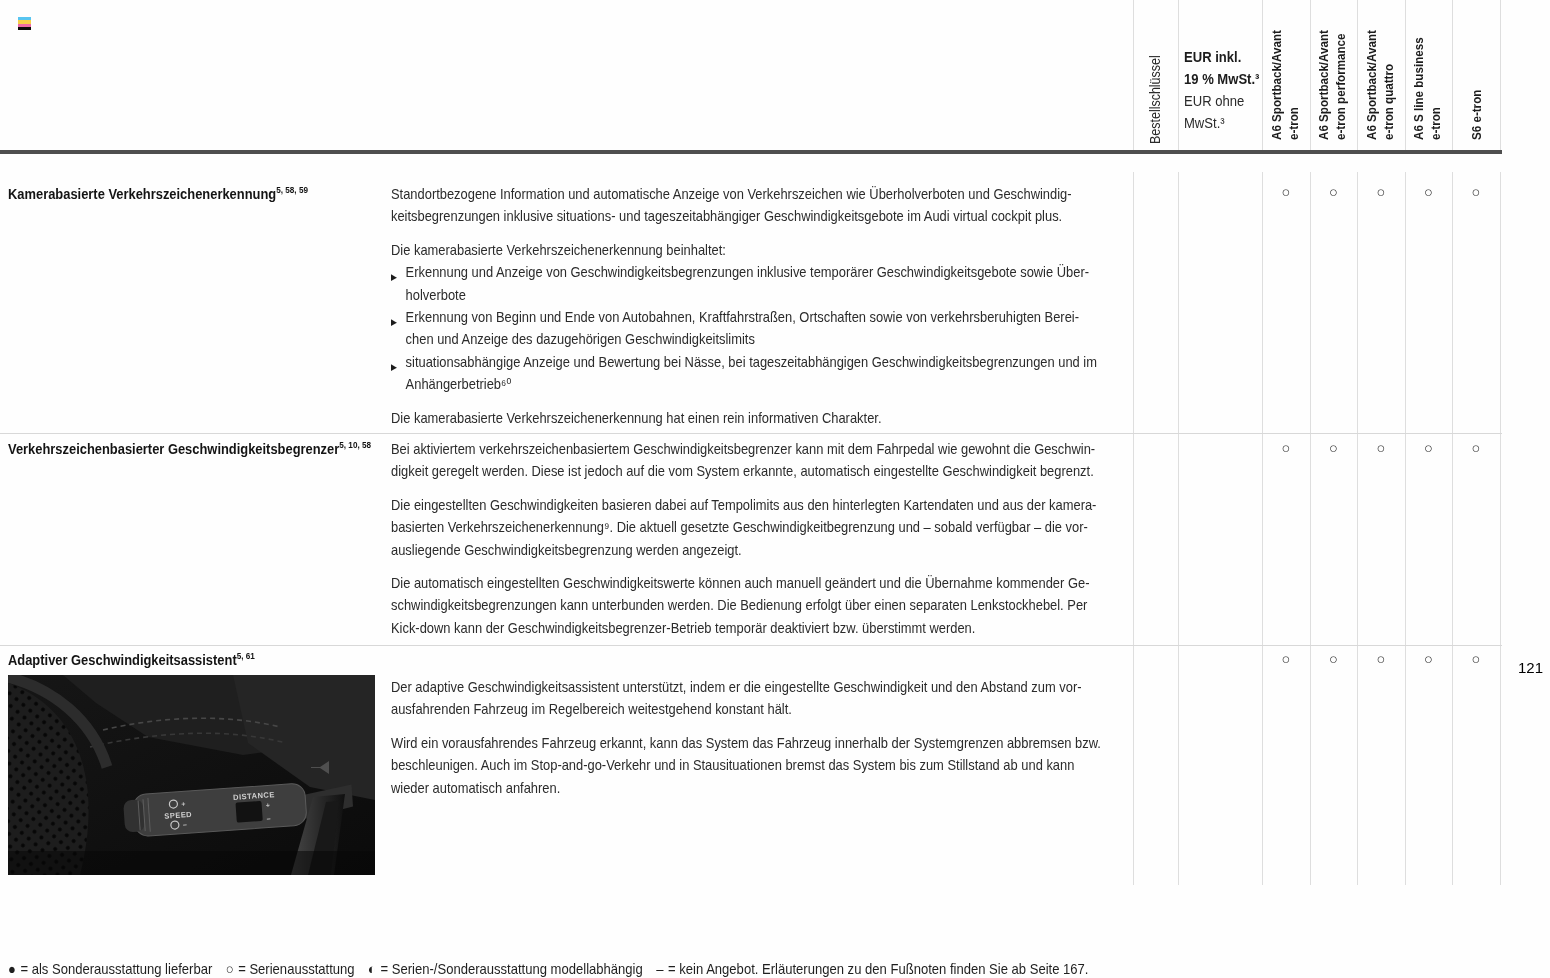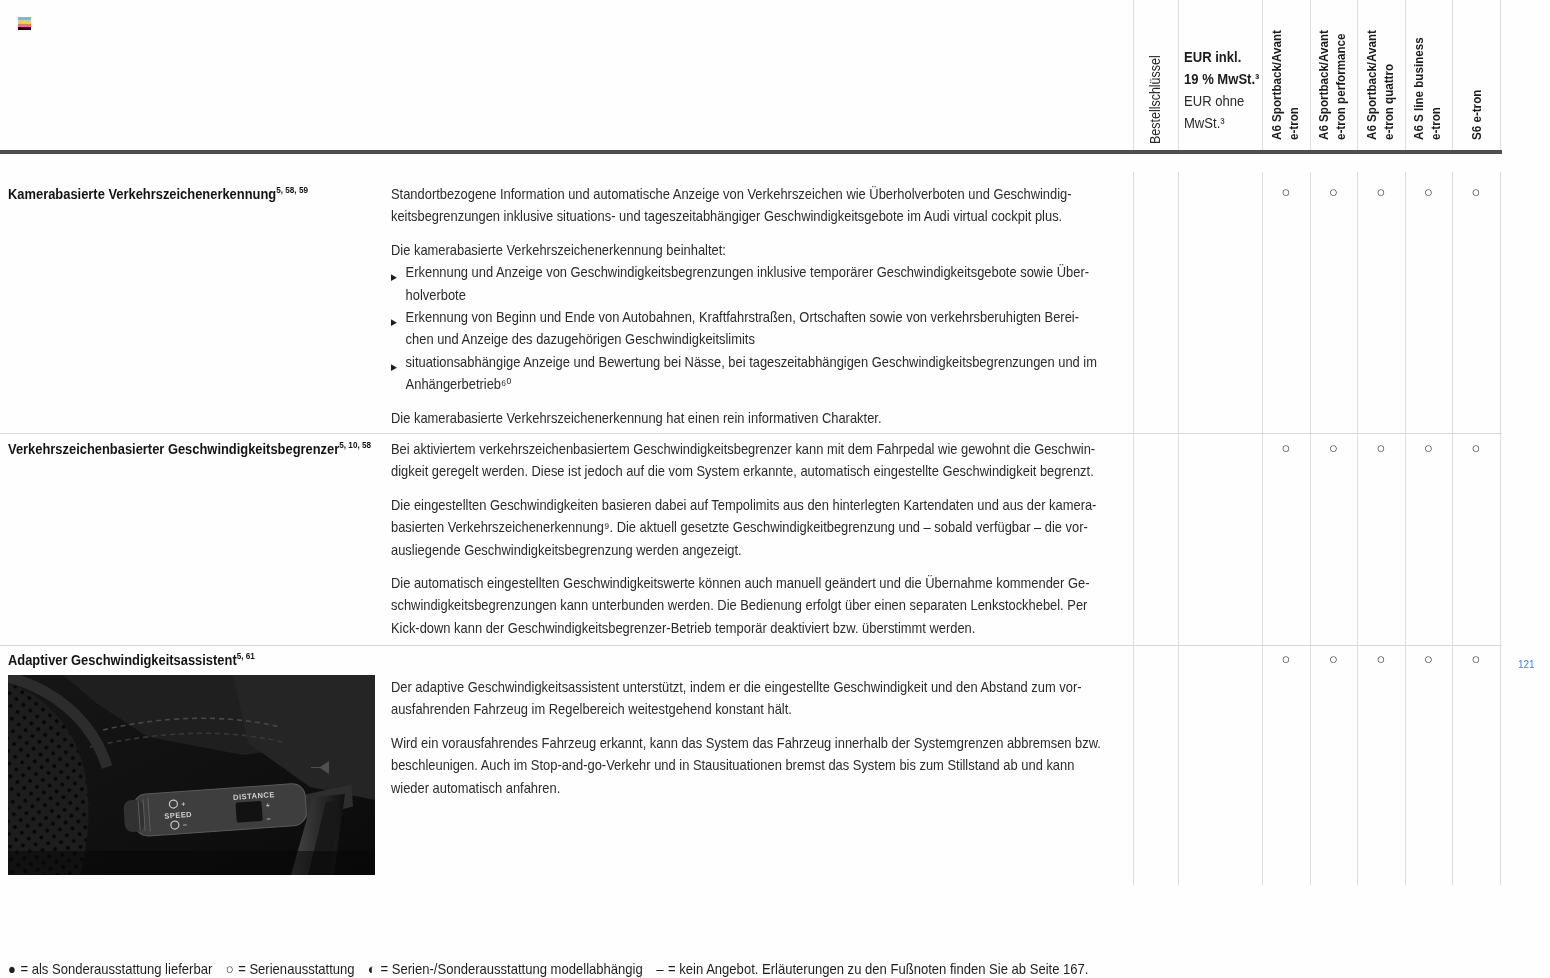--- a/index.html
+++ b/index.html
@@ -50,21 +50,21 @@
   .bullet .mark { width:17px; flex:none; font-size:9px; padding-top:5px; color:#1c1c1c; }
   .bullet .btxt { white-space:pre-line; }
 
   
   .avail { position:absolute; transform:translate(-50%,-50%); font-size:14.5px; color:#2b2b2b; }
 
   
   .photo { position:absolute; left:8px; top:675px; width:367px; height:200px; }
 
   
-  .page-num { position:absolute; left:1518px; top:659px; font-size:10px; color:#3b82f6; }
+  .page-num { position:absolute; left:1518px; top:659px; font-size:15px; color:#000000; }
 
   
   .footer {
     position:absolute; left:8px; top:961px; display:flex; gap:15px;
     transform:scaleX(0.9); transform-origin:left top;
     font-size:14.5px; color:#1f1f1f; white-space:nowrap;
   }
   .footer .sym { margin-right:5px; }
 </style>
 </head>

